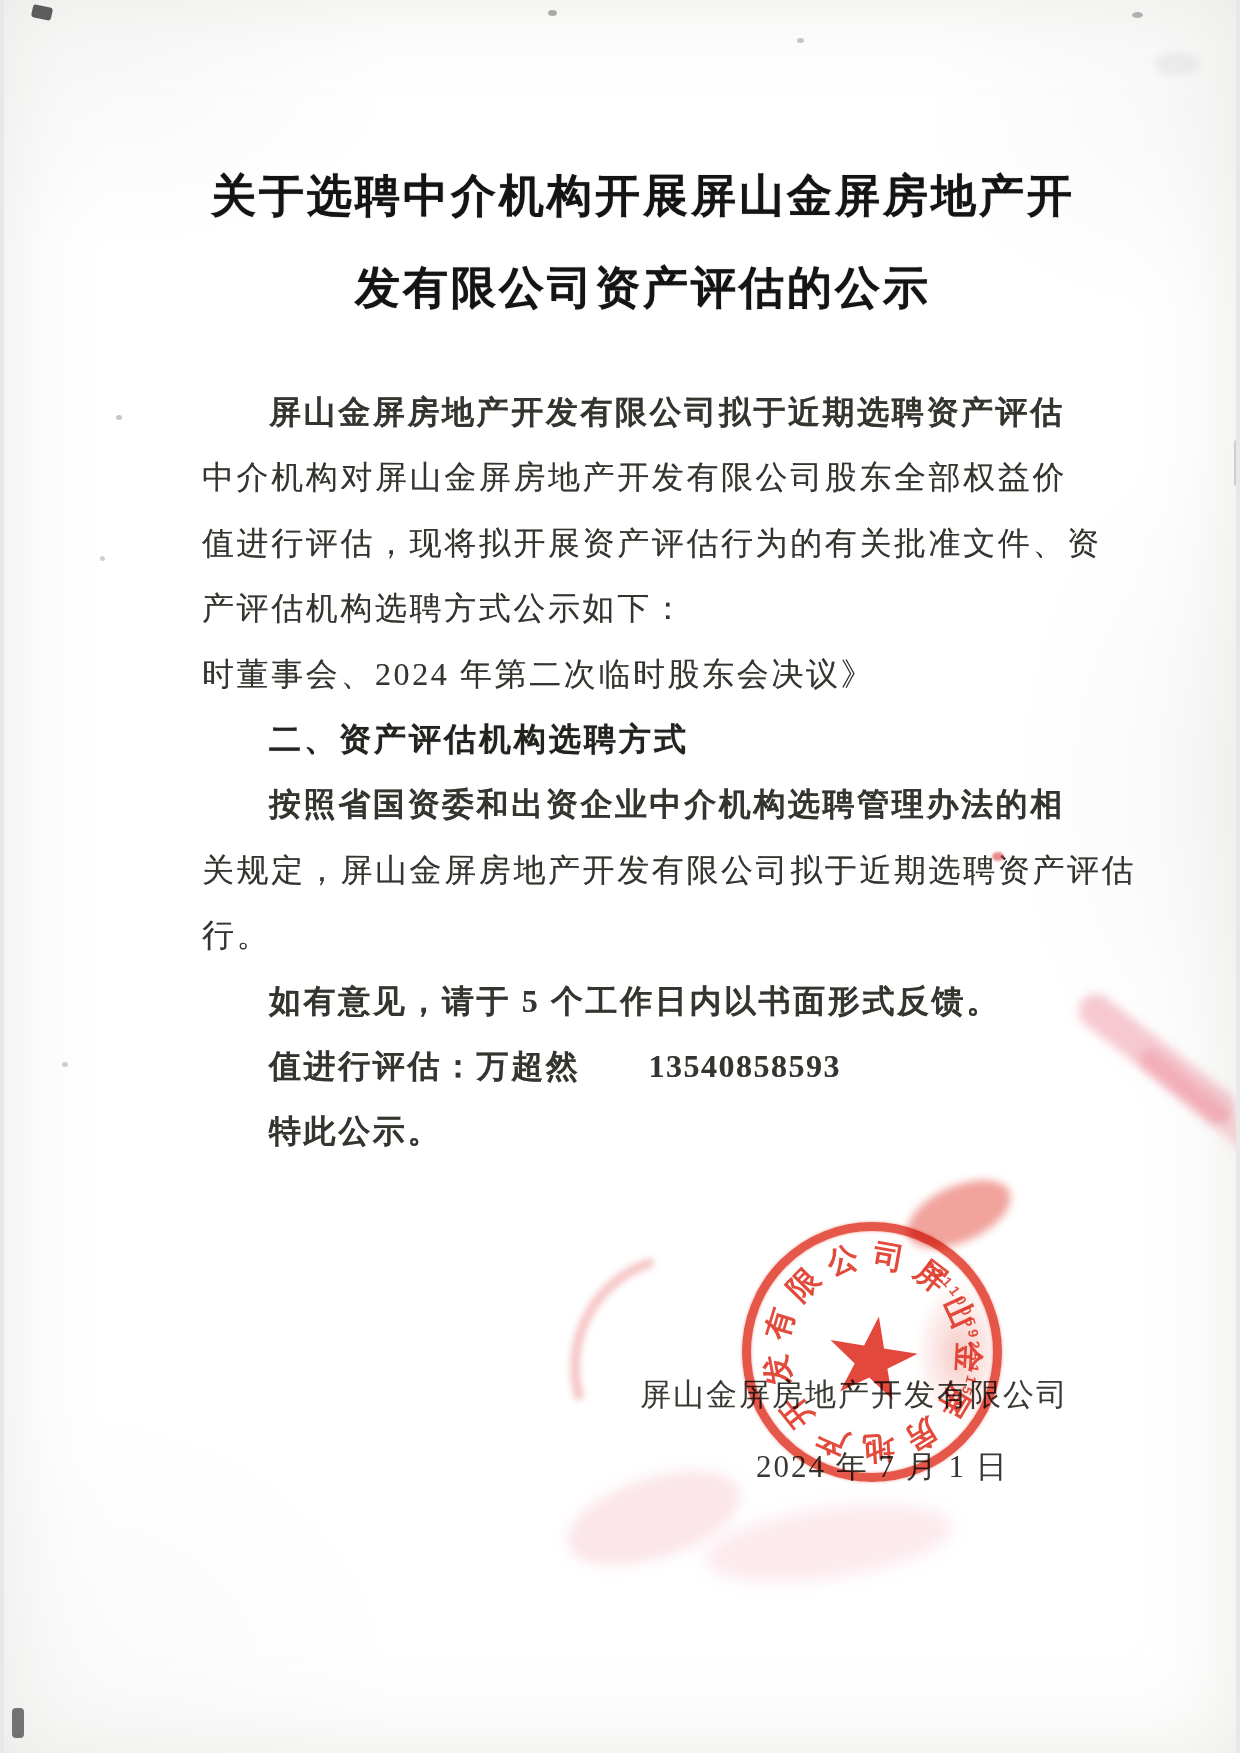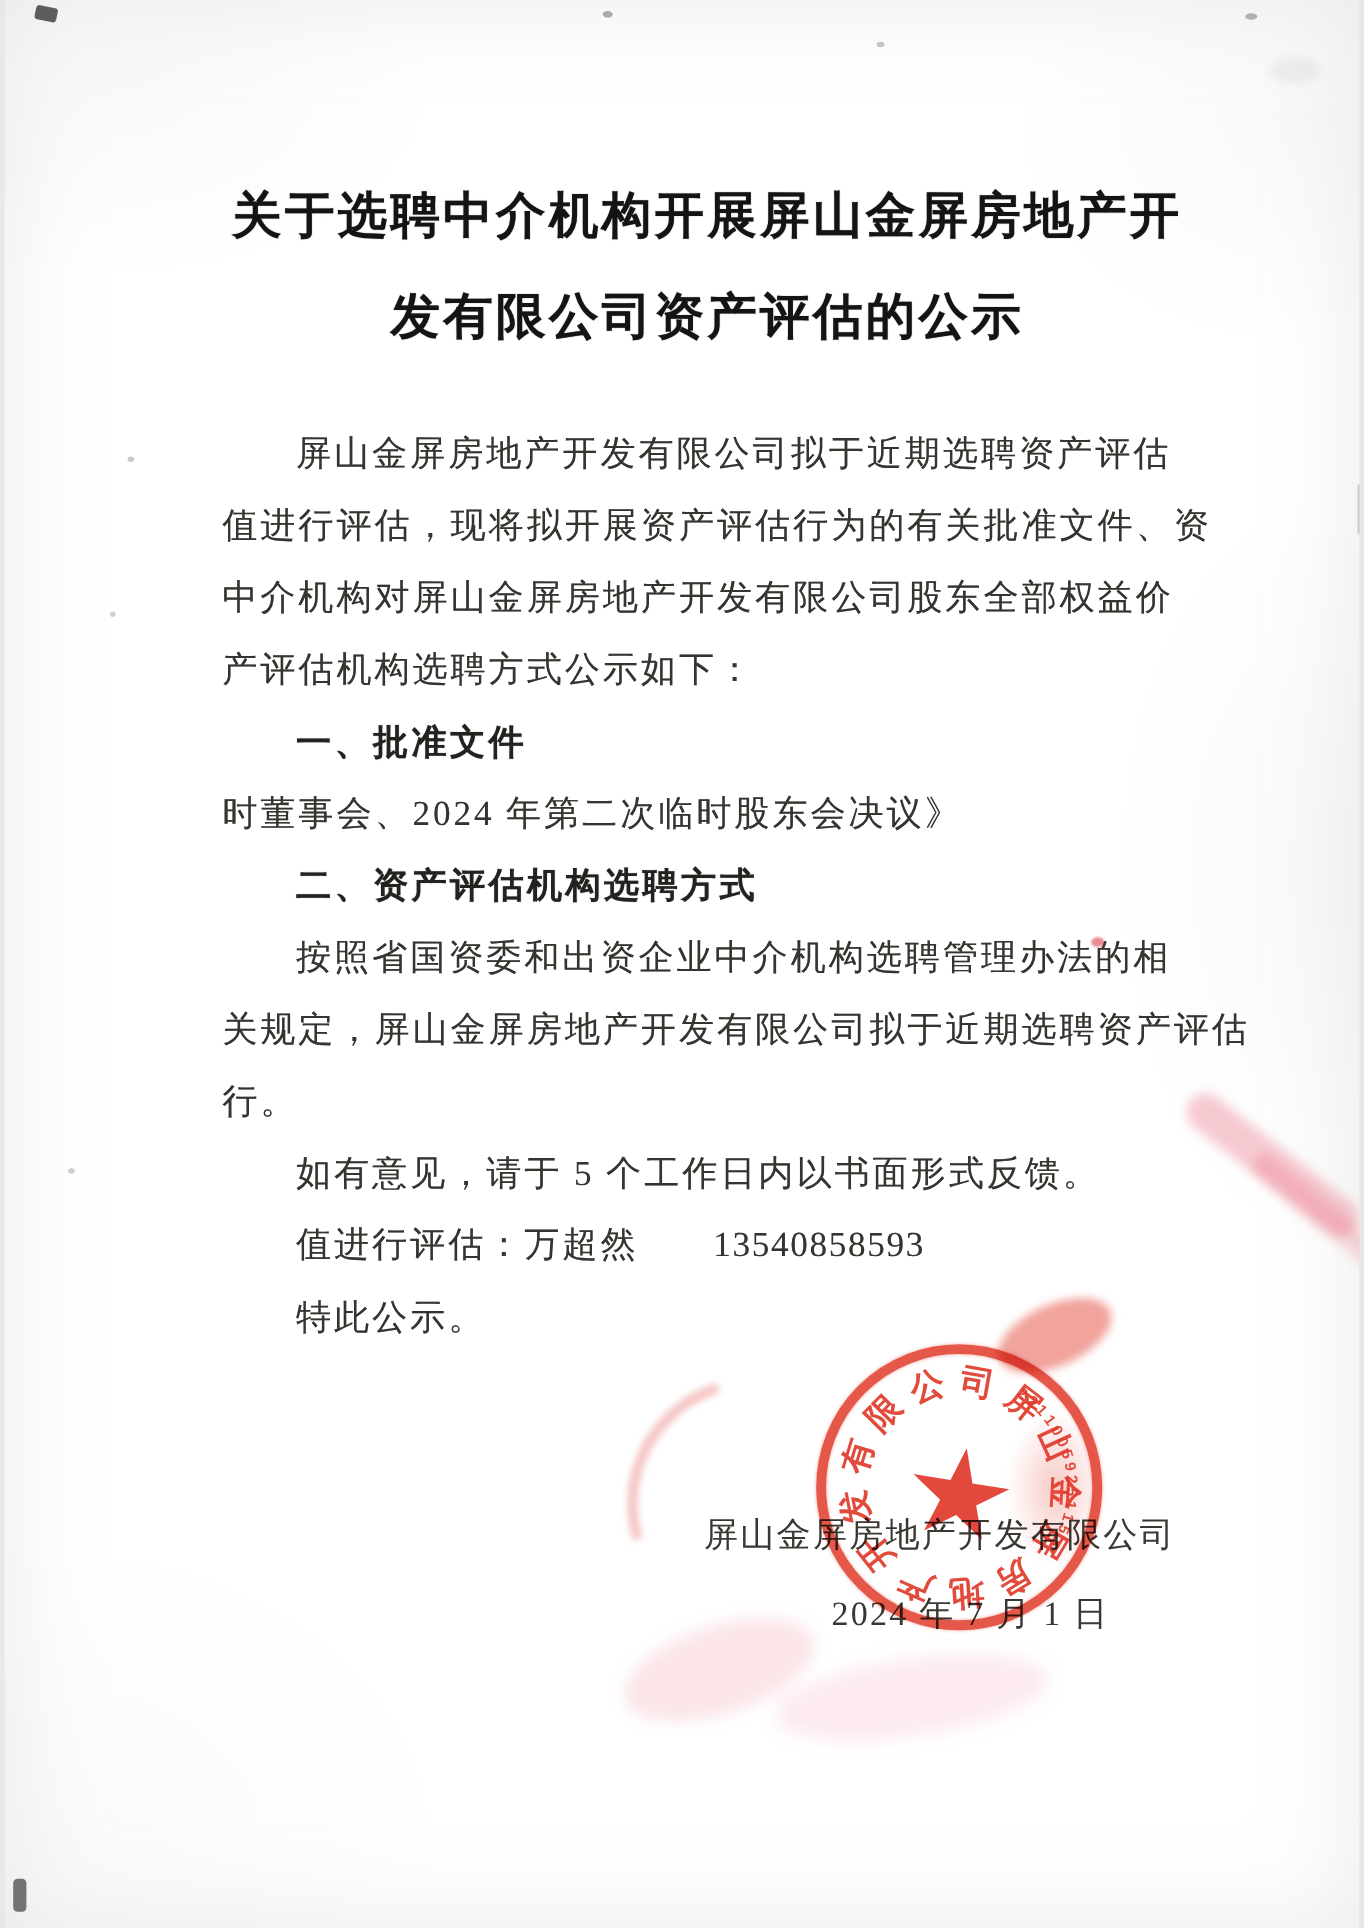--- a/index.html
+++ b/index.html
@@ -36,21 +36,21 @@
 
   .body-block{
     position:absolute;left:198px;top:380px;width:872px;
     font-size:32px;
     letter-spacing:2.6px;
     line-height:65.4px;
     color:#35342f;
     text-shadow:0 0 0.5px rgba(40,40,40,0.4);
   }
   .bline{white-space:nowrap;}
-  .bline.indent{padding-left:67px;}
+  .bline.indent{padding-left:67px;font-weight:bold;}
   .bline.heading{
     font-family:"Liberation Sans", sans-serif;
     font-weight:700;
     color:#23221f;
     letter-spacing:3px;
     text-shadow:0 0 1px rgba(0,0,0,0.45);
   }
   .phone{margin-left:68px;letter-spacing:1.5px;text-align:center;}
 
   .signature-line{
@@ -155,24 +155,23 @@
 
 <div class="page">
 
   <div class="title-block">
     <div>关于选聘中介机构开展屏山金屏房地产开</div>
     <div>发有限公司资产评估的公示</div>
   </div>
 
   <div class="body-block">
       <div class="bline indent"><span>屏山金屏房地产开发有限公司拟于近期选聘资产评估</span></div>
+      <div class="bline"><span>中介机构对屏山金屏房地产开发有限公司股东全部权益价</span></div>
       <div class="bline"><span>值进行评估，现将拟开展资产评估行为的有关批准文件、资</span></div>
-      <div class="bline"><span>中介机构对屏山金屏房地产开发有限公司股东全部权益价</span></div>
       <div class="bline"><span>产评估机构选聘方式公示如下：</span></div>
-      <div class="bline heading indent"><span>一、批准文件</span></div>
       <div class="bline"><span>时董事会、2024 年第二次临时股东会决议》</span></div>
       <div class="bline heading indent"><span>二、资产评估机构选聘方式</span></div>
       <div class="bline indent"><span>按照省国资委和出资企业中介机构选聘管理办法的相</span></div>
       <div class="bline"><span>关规定，屏山金屏房地产开发有限公司拟于近期选聘资产评估</span></div>
       <div class="bline"><span>行。</span></div>
       <div class="bline indent"><span>如有意见，请于 5 个工作日内以书面形式反馈。</span></div>
       <div class="bline indent"><span>值进行评估：万超然</span><span class="phone">13540858593</span></div>
       <div class="bline indent"><span>特此公示。</span></div>
     </div>
 

